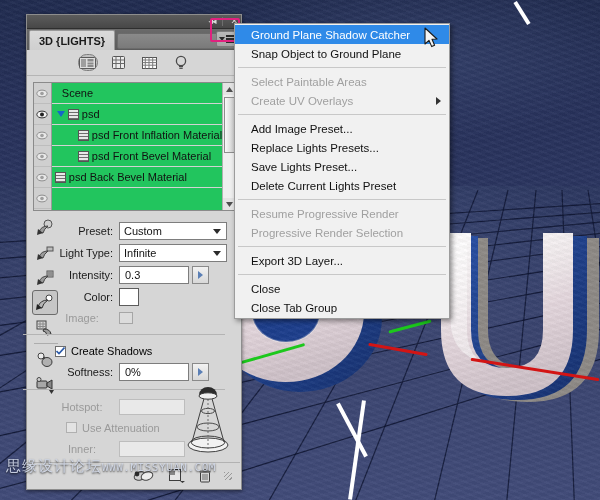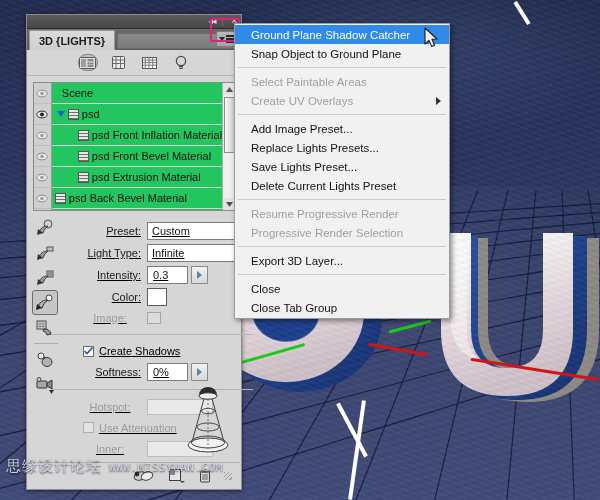--- a/index.html
+++ b/index.html
@@ -123,33 +123,33 @@
   .sb-thumb { position:absolute; left:1px; top:14px; width:11px; height:56px; background:linear-gradient(90deg,#fafafa,#cdcdcd); border:1px solid #8d8d8d; cursor:pointer;}
   .sb-down { position:absolute; bottom:0; left:0; right:0; }
 
   
   .vtools { position:absolute; left:5px; top:200px; width:28px; }
   .vt { width:26px; height:25px; display:flex; align-items:center; justify-content:center; cursor:pointer; }
   .vt.active { border:1px solid #6b6b6b; background:#c6c6c6; border-radius:3px; }
   .vt-sep { height:1px; background:#adadad; margin:3px 2px; }
 
   
-  .props { position:absolute; left:52px; top:205px; width:176px;text-decoration:underline; }
+  .props { position:absolute; left:24px; top:205px; width:176px; }
   .prow { display:flex; align-items:center; height:22px; }
   .plabel { width:68px; text-align:right; padding-right:6px; font-size:11px; color:#1a1a1a; }
   .plabel.dim { color:#9a9a9a;text-align:center; }
   .selectbox {
     flex:1; height:18px; background:#fff; border:1px solid #7d7d7d;
     display:flex; align-items:center; padding:0 4px; font-size:11px; color:#111;
     position:relative; cursor:pointer;
   }
   .selectbox .caret { position:absolute; right:5px; width:0;height:0;
       border-left:4px solid transparent;border-right:4px solid transparent;border-top:5px solid #2b2b2b; }
   .numfield {
-    width:41px; height:18px; background:#fff; border:1px solid #7d7d7d;
+    width:70px; height:18px; background:#fff; border:1px solid #7d7d7d;
     display:flex; align-items:center; padding-left:5px; font-size:11px; color:#111; cursor:text;
   }
   .stepper {
     width:17px;height:18px; margin-left:3px; background:linear-gradient(180deg,#f2f2f2,#d8d8d8);
     border:1px solid #8a8a8a; display:flex;align-items:center;justify-content:center; cursor:pointer;
   }
   .step-tri { width:0;height:0;border-top:4px solid transparent;border-bottom:4px solid transparent;border-left:5px solid #5b7fb5; }
   .swatch { width:20px;height:18px;background:#fff;border:1px solid #5c5c5c; cursor:pointer;}
   .imgbtn { width:14px;height:12px;border:1px solid #a6a6a6;background:#dcdcdc; cursor:pointer;}
   .chkrow { display:flex; align-items:center; gap:5px; height:20px; margin-left:10px;}
@@ -184,21 +184,21 @@
   .mi.sel { background:#2f8ae8; color:#fff; }
   .mi.disabled { color:#a0a0a0; cursor:default; }
   .mi .submark { position:absolute; right:8px; width:0;height:0;
       border-top:4px solid transparent;border-bottom:4px solid transparent;border-left:5px solid #333; }
   .msep { height:1px; background:#c8c8c8; margin:4px 3px; }
   #cursor { position:absolute; left:424px; top:27px; z-index:11; pointer-events:none; }
 
   
   .wm {
     position:absolute; left:6px; bottom:24px; z-index:9;
-    display:flex; align-items:baseline; gap:7px;
+    display:flex; align-items:baseline; 
     color:#cfd6e6; text-shadow:0 1px 2px rgba(0,0,0,.85);
     pointer-events:none;
   }
   .wm .cn { font-size:15px; font-family:"DejaVu Sans", sans-serif; letter-spacing:1px; opacity:.92;}
   .wm .en { font-size:11px; letter-spacing:.5px; opacity:.88; font-family:"DejaVu Sans Mono", monospace;}
 </style>
 </head>
 <body>
 
 <div id="viewport">
@@ -399,24 +399,20 @@
         <span>psd</span>
       </div>
       <div class="trow" style="padding-left:26px">
         <span class="mesh-ico"></span>
         <span>psd Front Inflation Material</span>
       </div>
       <div class="trow" style="padding-left:26px">
         <span class="mesh-ico"></span>
         <span>psd Front Bevel Material</span>
       </div>
-      <div class="trow" style="padding-left:26px">
-        <span class="mesh-ico"></span>
-        <span>psd Extrusion Material</span>
-      </div>
       <div class="trow" style="">
         <span class="mesh-ico"></span>
         <span>psd Back Bevel Material</span>
       </div>
     </div>
     <div class="scrollcol">
       <div class="sb-arrow">
         <svg width="7" height="5">
             <polygon points="3.5,0 7,5 0,5" fill="#4f4f4f"></polygon>
           </svg>
@@ -544,21 +540,21 @@
           <span class="step-tri"></span>
         </span>
     </div>
 
     <div class="hr" style="margin-left:-28px"></div>
 
     <div class="prow" style="height:21px">
       <span class="plabel dim">Hotspot:</span>
       <span class="dimfield"></span>
     </div>
-    <div class="chkrow" style="margin-left:4px;height:21px">
+    <div class="chkrow" style="margin-left:15px;height:21px">
       <span class="chk dim"></span>
       <span class="plabel dim" style="width:auto;text-align:left;padding:0">Use Attenuation</span>
     </div>
     <div class="prow" style="height:21px">
       <span class="plabel dim">Inner:</span>
       <span class="dimfield"></span>
     </div>
     <div class="prow" style="height:21px">
       <span class="plabel dim">Outer:</span>
       <span class="dimfield"></span>

